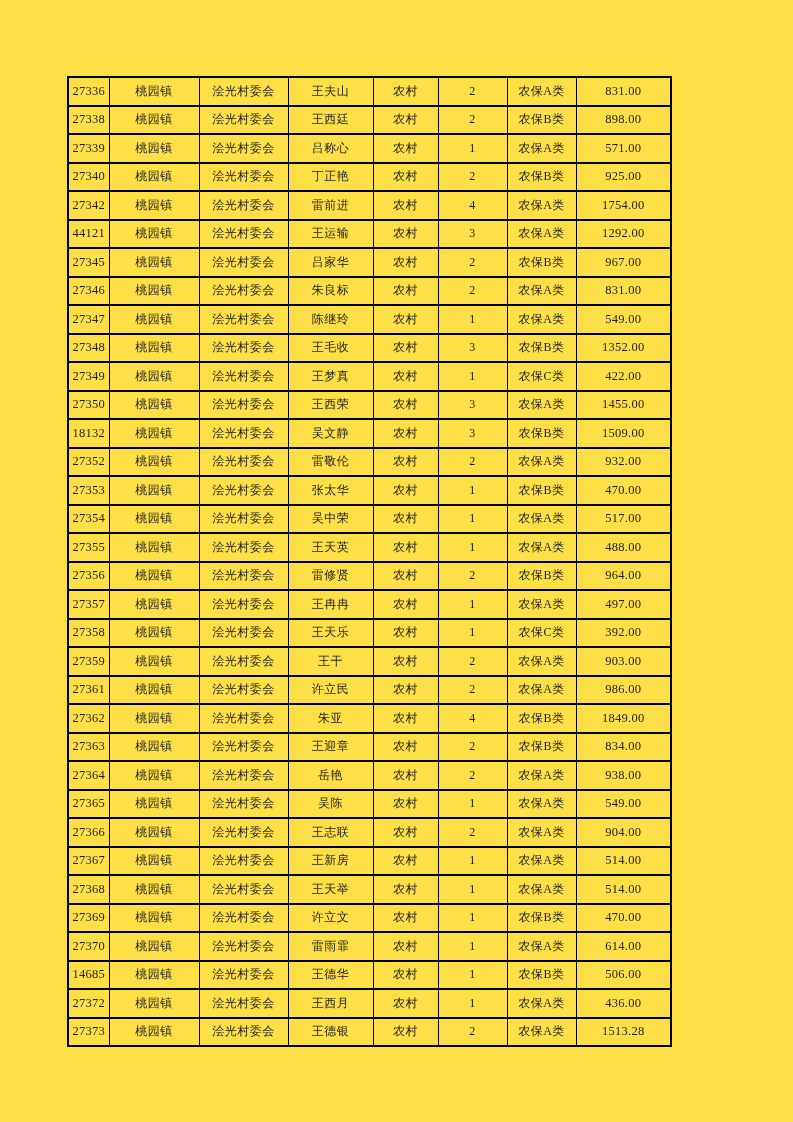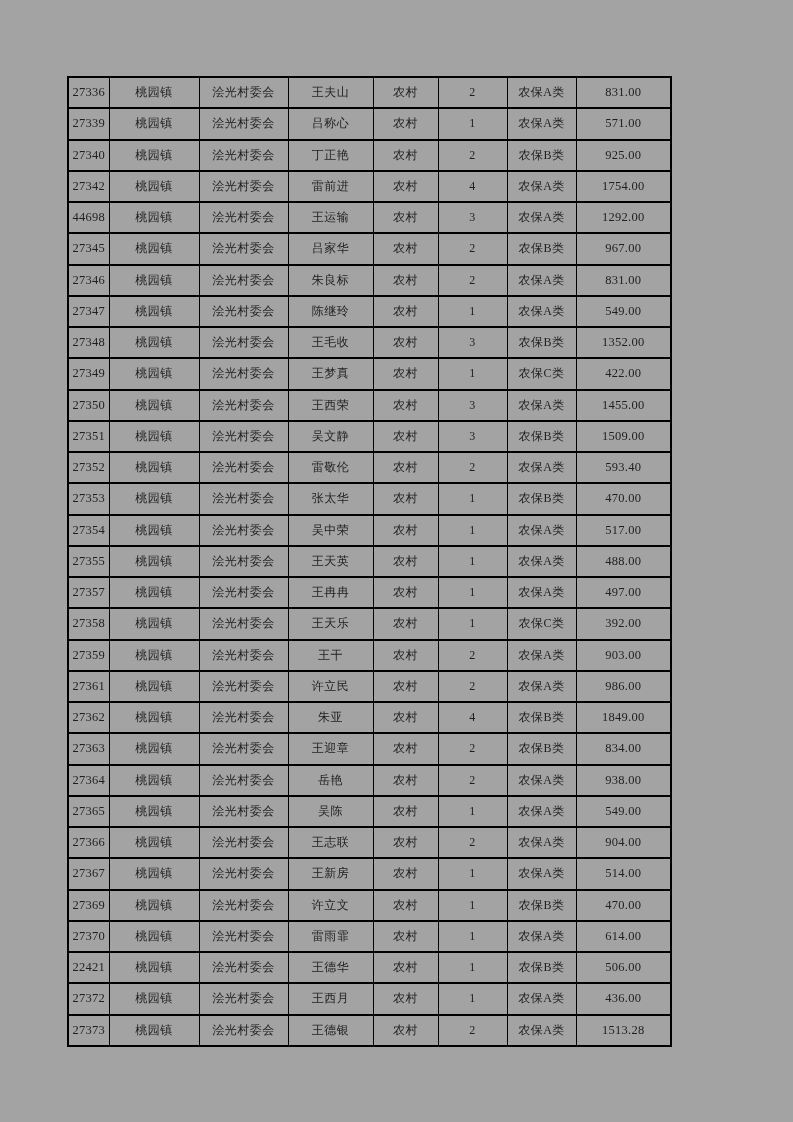--- a/index.html
+++ b/index.html
@@ -9,21 +9,21 @@
   body {
     width: 793px;
     height: 1122px;
     background: #ffffff;
     position: relative;
     font-family: "Liberation Serif", "DejaVu Serif", serif;
   }
   .sheet {
     position: absolute;
     inset: 0;
-    background: #a3a3a3;
+    background: #fde047;
   }
   table.record-table {
     position: absolute;
     left: 67px;
     top: 76px;
     width: 603px;
     height: 971px;
     border-collapse: collapse;
     table-layout: fixed;
     border: 2px solid #000000;
@@ -67,20 +67,30 @@
           <td class="cell-id">27336</td>
           <td class="cell-town">桃园镇</td>
           <td class="cell-village">浍光村委会</td>
           <td class="cell-name">王夫山</td>
           <td class="cell-category">农村</td>
           <td class="cell-count">2</td>
           <td class="cell-type">农保A类</td>
           <td class="cell-amount">831.00</td>
         </tr>
         <tr>
+          <td class="cell-id">27338</td>
+          <td class="cell-town">桃园镇</td>
+          <td class="cell-village">浍光村委会</td>
+          <td class="cell-name">王西廷</td>
+          <td class="cell-category">农村</td>
+          <td class="cell-count">2</td>
+          <td class="cell-type">农保B类</td>
+          <td class="cell-amount">898.00</td>
+        </tr>
+        <tr>
           <td class="cell-id">27339</td>
           <td class="cell-town">桃园镇</td>
           <td class="cell-village">浍光村委会</td>
           <td class="cell-name">吕称心</td>
           <td class="cell-category">农村</td>
           <td class="cell-count">1</td>
           <td class="cell-type">农保A类</td>
           <td class="cell-amount">571.00</td>
         </tr>
         <tr>
@@ -97,21 +107,21 @@
           <td class="cell-id">27342</td>
           <td class="cell-town">桃园镇</td>
           <td class="cell-village">浍光村委会</td>
           <td class="cell-name">雷前进</td>
           <td class="cell-category">农村</td>
           <td class="cell-count">4</td>
           <td class="cell-type">农保A类</td>
           <td class="cell-amount">1754.00</td>
         </tr>
         <tr>
-          <td class="cell-id">44698</td>
+          <td class="cell-id">44121</td>
           <td class="cell-town">桃园镇</td>
           <td class="cell-village">浍光村委会</td>
           <td class="cell-name">王运输</td>
           <td class="cell-category">农村</td>
           <td class="cell-count">3</td>
           <td class="cell-type">农保A类</td>
           <td class="cell-amount">1292.00</td>
         </tr>
         <tr>
           <td class="cell-id">27345</td>
@@ -167,38 +177,38 @@
           <td class="cell-id">27350</td>
           <td class="cell-town">桃园镇</td>
           <td class="cell-village">浍光村委会</td>
           <td class="cell-name">王西荣</td>
           <td class="cell-category">农村</td>
           <td class="cell-count">3</td>
           <td class="cell-type">农保A类</td>
           <td class="cell-amount">1455.00</td>
         </tr>
         <tr>
-          <td class="cell-id">27351</td>
+          <td class="cell-id">18132</td>
           <td class="cell-town">桃园镇</td>
           <td class="cell-village">浍光村委会</td>
           <td class="cell-name">吴文静</td>
           <td class="cell-category">农村</td>
           <td class="cell-count">3</td>
           <td class="cell-type">农保B类</td>
           <td class="cell-amount">1509.00</td>
         </tr>
         <tr>
           <td class="cell-id">27352</td>
           <td class="cell-town">桃园镇</td>
           <td class="cell-village">浍光村委会</td>
           <td class="cell-name">雷敬伦</td>
           <td class="cell-category">农村</td>
           <td class="cell-count">2</td>
           <td class="cell-type">农保A类</td>
-          <td class="cell-amount">593.40</td>
+          <td class="cell-amount">932.00</td>
         </tr>
         <tr>
           <td class="cell-id">27353</td>
           <td class="cell-town">桃园镇</td>
           <td class="cell-village">浍光村委会</td>
           <td class="cell-name">张太华</td>
           <td class="cell-category">农村</td>
           <td class="cell-count">1</td>
           <td class="cell-type">农保B类</td>
           <td class="cell-amount">470.00</td>
@@ -215,20 +225,30 @@
         </tr>
         <tr>
           <td class="cell-id">27355</td>
           <td class="cell-town">桃园镇</td>
           <td class="cell-village">浍光村委会</td>
           <td class="cell-name">王天英</td>
           <td class="cell-category">农村</td>
           <td class="cell-count">1</td>
           <td class="cell-type">农保A类</td>
           <td class="cell-amount">488.00</td>
+        </tr>
+        <tr>
+          <td class="cell-id">27356</td>
+          <td class="cell-town">桃园镇</td>
+          <td class="cell-village">浍光村委会</td>
+          <td class="cell-name">雷修贤</td>
+          <td class="cell-category">农村</td>
+          <td class="cell-count">2</td>
+          <td class="cell-type">农保B类</td>
+          <td class="cell-amount">964.00</td>
         </tr>
         <tr>
           <td class="cell-id">27357</td>
           <td class="cell-town">桃园镇</td>
           <td class="cell-village">浍光村委会</td>
           <td class="cell-name">王冉冉</td>
           <td class="cell-category">农村</td>
           <td class="cell-count">1</td>
           <td class="cell-type">农保A类</td>
           <td class="cell-amount">497.00</td>
@@ -317,41 +337,51 @@
           <td class="cell-id">27367</td>
           <td class="cell-town">桃园镇</td>
           <td class="cell-village">浍光村委会</td>
           <td class="cell-name">王新房</td>
           <td class="cell-category">农村</td>
           <td class="cell-count">1</td>
           <td class="cell-type">农保A类</td>
           <td class="cell-amount">514.00</td>
         </tr>
         <tr>
+          <td class="cell-id">27368</td>
+          <td class="cell-town">桃园镇</td>
+          <td class="cell-village">浍光村委会</td>
+          <td class="cell-name">王天举</td>
+          <td class="cell-category">农村</td>
+          <td class="cell-count">1</td>
+          <td class="cell-type">农保A类</td>
+          <td class="cell-amount">514.00</td>
+        </tr>
+        <tr>
           <td class="cell-id">27369</td>
           <td class="cell-town">桃园镇</td>
           <td class="cell-village">浍光村委会</td>
           <td class="cell-name">许立文</td>
           <td class="cell-category">农村</td>
           <td class="cell-count">1</td>
           <td class="cell-type">农保B类</td>
           <td class="cell-amount">470.00</td>
         </tr>
         <tr>
           <td class="cell-id">27370</td>
           <td class="cell-town">桃园镇</td>
           <td class="cell-village">浍光村委会</td>
           <td class="cell-name">雷雨霏</td>
           <td class="cell-category">农村</td>
           <td class="cell-count">1</td>
           <td class="cell-type">农保A类</td>
           <td class="cell-amount">614.00</td>
         </tr>
         <tr>
-          <td class="cell-id">22421</td>
+          <td class="cell-id">14685</td>
           <td class="cell-town">桃园镇</td>
           <td class="cell-village">浍光村委会</td>
           <td class="cell-name">王德华</td>
           <td class="cell-category">农村</td>
           <td class="cell-count">1</td>
           <td class="cell-type">农保B类</td>
           <td class="cell-amount">506.00</td>
         </tr>
         <tr>
           <td class="cell-id">27372</td>

